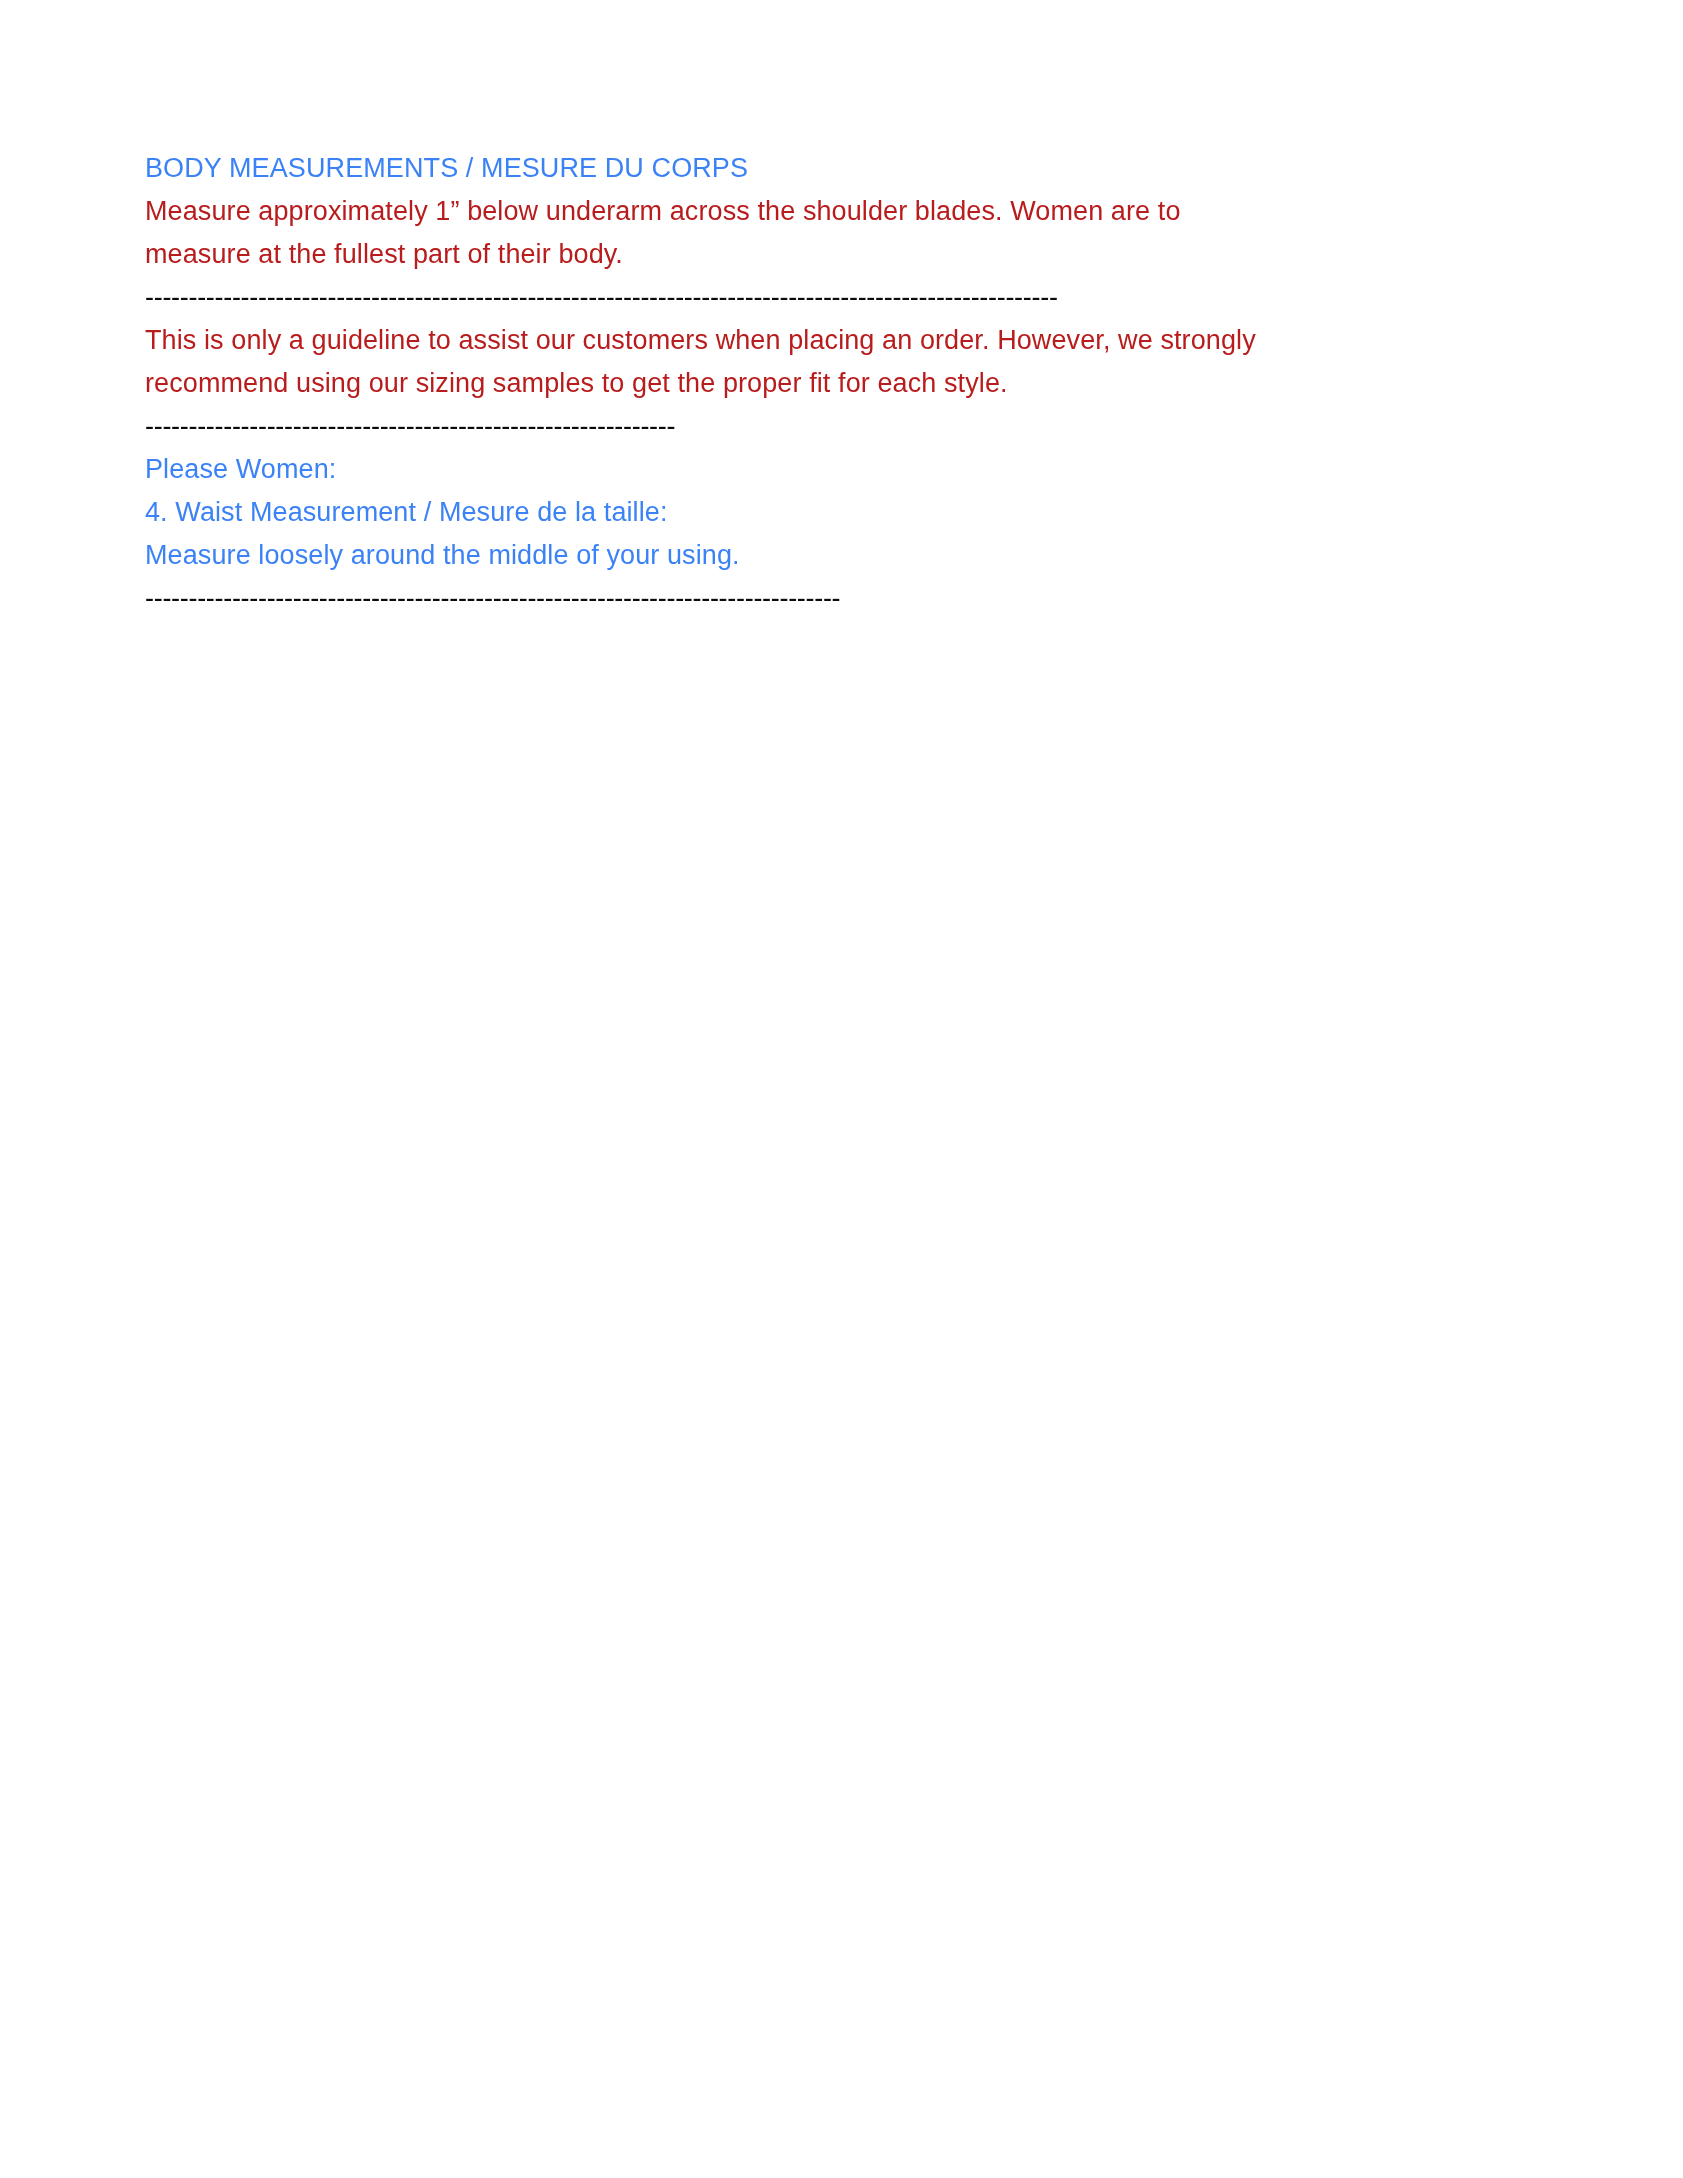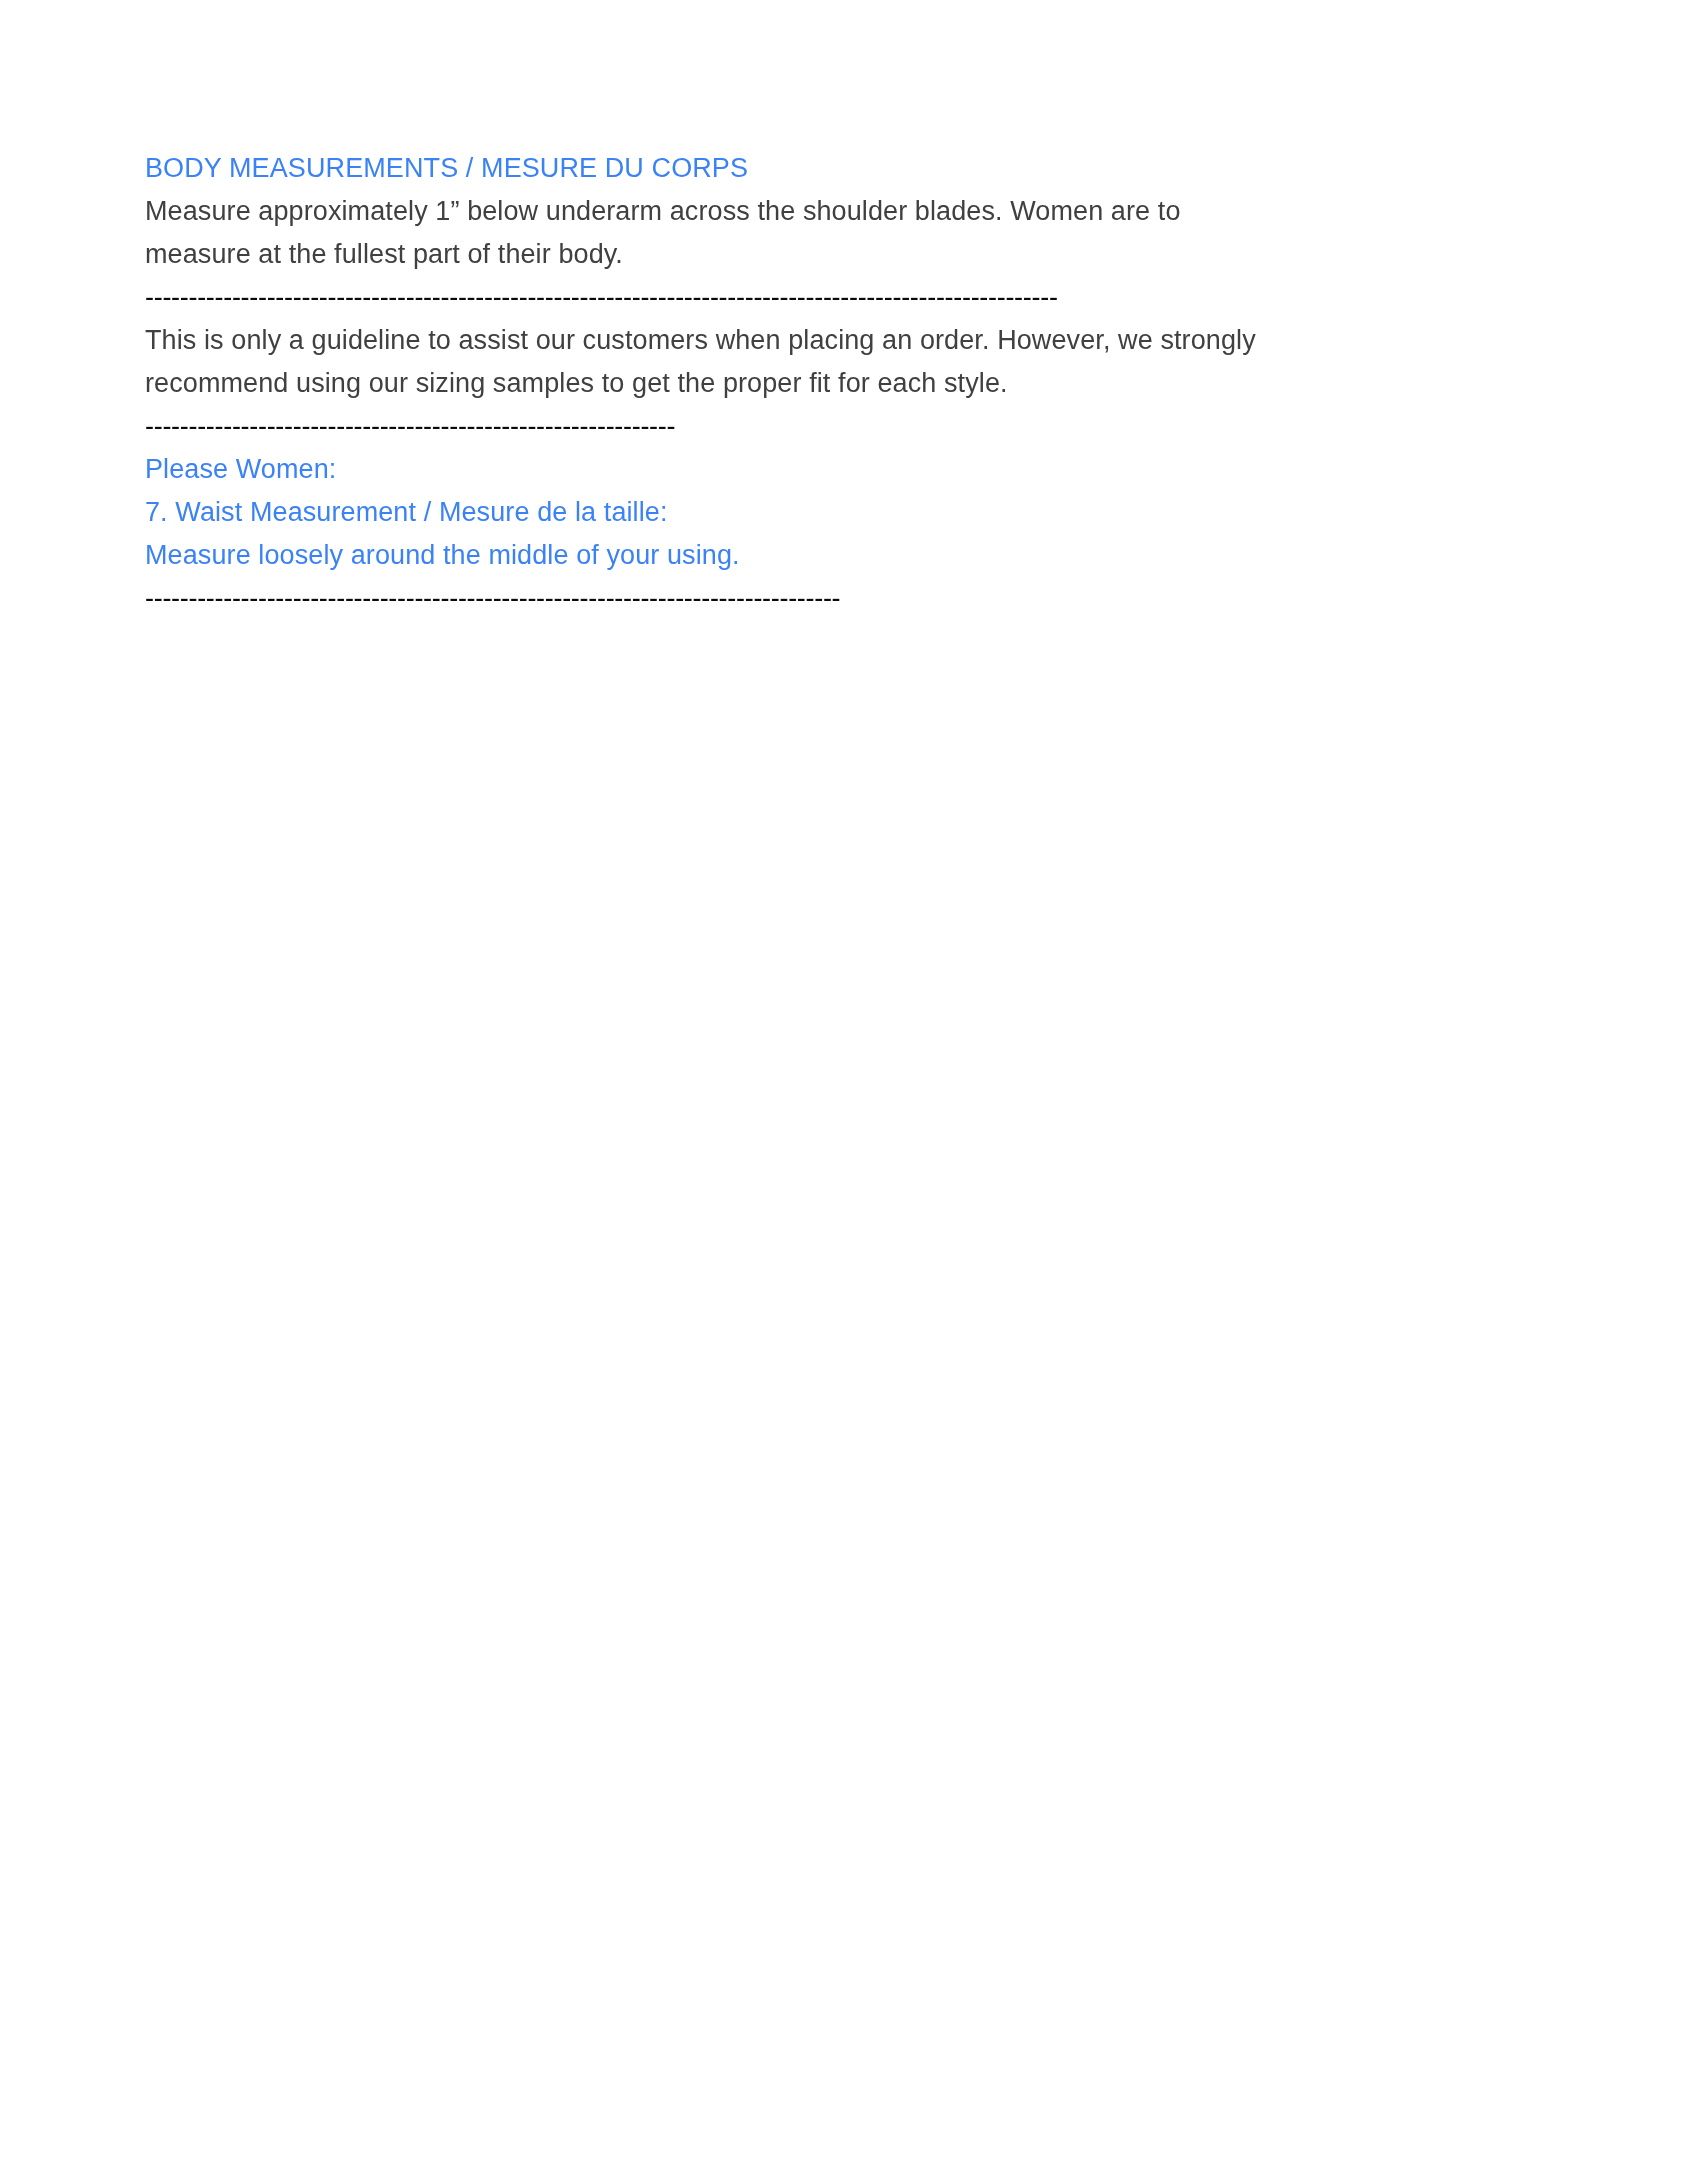--- a/index.html
+++ b/index.html
@@ -33,21 +33,21 @@
     font-size: 27px;
     line-height: 43px;
     letter-spacing: 0.1px;
     white-space: pre-wrap;
     color: #3b82f6;
   }
   .para {
     font-size: 27px;
     line-height: 43px;
     letter-spacing: 0.1px;
-    color: #404040;
+    color: #b91c1c;
     width: 1148px;
   }
   .rule {
     font-size: 27px;
     line-height: 43px;
     letter-spacing: -0.3px;
     color: #0b0b0b;
     white-space: nowrap;
     overflow: hidden;
   }
@@ -64,21 +64,21 @@
     <div class="para">Measure approximately 1” below underarm across the shoulder blades. Women are to measure at the fullest part of their body.</div>
 
     <div class="rule">---------------------------------------------------------------------------------------------------------</div>
 
     <div class="para">This is only a guideline to assist our customers when placing an order. However, we strongly recommend using our sizing samples to get the proper fit for each style.</div>
 
     <div class="rule">-------------------------------------------------------------</div>
 
     <div class="line">Please Women:</div>
 
-    <div class="line">7. Waist Measurement / Mesure de la taille:</div>
+    <div class="line">4. Waist Measurement / Mesure de la taille:</div>
 
     <div class="line">Measure loosely around the middle of your using.</div>
 
     <div class="rule">--------------------------------------------------------------------------------</div>
 
   </div>
 </div>
 
 
 </body></html>

